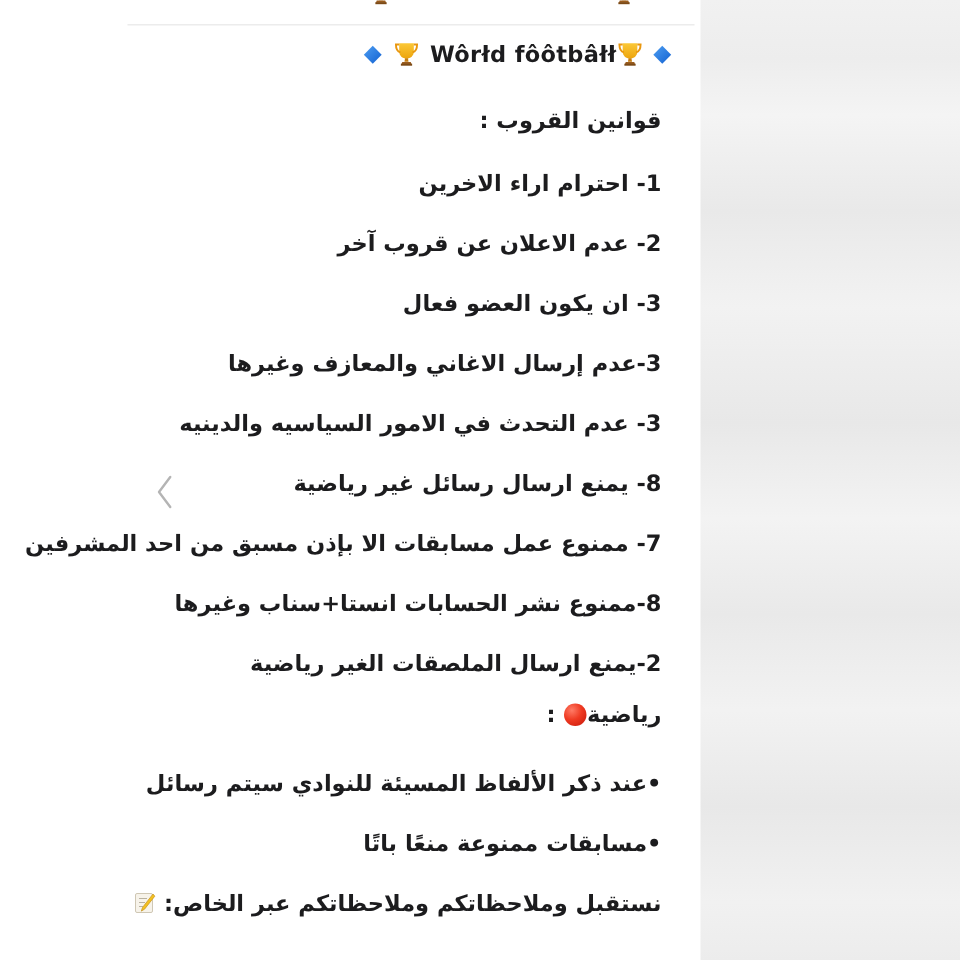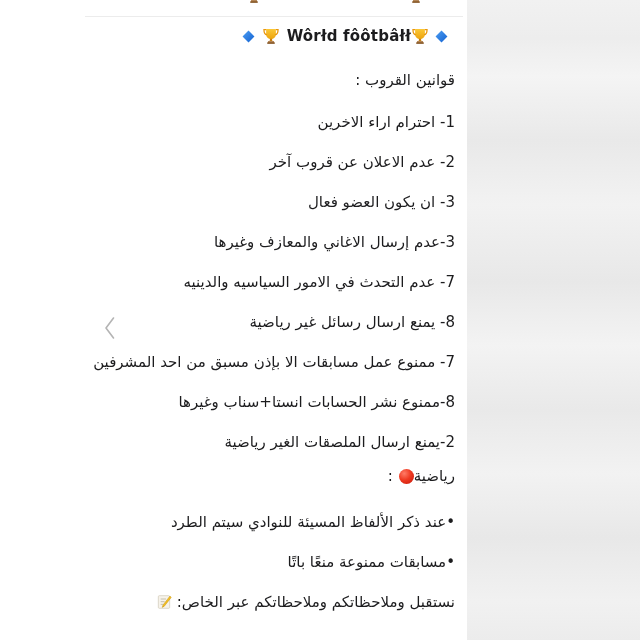--- a/index.html
+++ b/index.html
@@ -29,22 +29,22 @@
   .title-row{
     position:absolute;right:192px;top:24px;height:24px;
     display:flex;align-items:center;direction:ltr;
     font-size:15px;font-weight:bold;letter-spacing:.2px;white-space:nowrap;
   }
   .title-row .gap-r{margin-right:7px}
   .title-row .gap-l{margin-left:6px}
   .icon{display:inline-flex;align-items:center;justify-content:center;vertical-align:middle}
 
   .line{
-    position:absolute;right:185px;direction:rtl;text-align:right;
-    font-size:15px;font-weight:normal;line-height:20px;white-space:nowrap;
+    position:absolute;right:199px;direction:rtl;text-align:right;
+    font-size:15px;font-weight:bold;line-height:20px;white-space:nowrap;
   }
   .t-intro{top:70px}
   .t-r0{top:112px}.t-r1{top:152px}.t-r2{top:192px}
   .t-r3{top:232px}.t-r4{top:272px}.t-r5{top:312px}
   .t-r6{top:352px}.t-r7{top:392px}.t-r8{top:432px}
   .t-note{top:466px}
   .t-n0{top:512px}.t-n1{top:552px}
   .t-footer{top:592px}
 
   .red-circle{
@@ -128,31 +128,31 @@
       </svg>
   </span>
 </div>
 
 <div class="line t-intro">قوانين القروب :</div>
 
 <div class="line t-r0">1- احترام اراء الاخرين</div>
 <div class="line t-r1">2- عدم الاعلان عن قروب آخر</div>
 <div class="line t-r2">3- ان يكون العضو فعال</div>
 <div class="line t-r3">3-عدم إرسال الاغاني والمعازف وغيرها</div>
-<div class="line t-r4">7- عدم التحدث في الامور السياسيه والدينيه</div>
+<div class="line t-r4">3- عدم التحدث في الامور السياسيه والدينيه</div>
 <div class="line t-r5">8- يمنع ارسال رسائل غير رياضية</div>
 <div class="line t-r6">7- ممنوع عمل مسابقات الا بإذن مسبق من احد المشرفين</div>
 <div class="line t-r7">8-ممنوع نشر الحسابات انستا+سناب وغيرها</div>
 <div class="line t-r8">2-يمنع ارسال الملصقات الغير رياضية</div>
 
 <div class="line t-note">
   <span>رياضية</span><span class="red-circle"></span><span class="note-colon">:</span>
 </div>
 
-<div class="line t-n0">•عند ذكر الألفاظ المسيئة للنوادي سيتم الطرد</div>
+<div class="line t-n0">•عند ذكر الألفاظ المسيئة للنوادي سيتم رسائل</div>
 <div class="line t-n1">•مسابقات ممنوعة منعًا باتًا</div>
 
 <div class="line t-footer">
   <span>نستقبل وملاحظاتكم وملاحظاتكم عبر الخاص</span><span>:</span><span class="icon memo">
     <svg width="16" height="16" viewBox="0 0 24 24">
       <rect x="3.5" y="2.5" width="17" height="19" rx="1.5" fill="#f7f3ea" stroke="#cfc7b4" stroke-width="1"></rect>
       <path d="M7 7.5h8M7 11.5h6M7 15.5h4" stroke="#b9b2a0" stroke-width="1.2"></path>
       <path d="M21 3 10.5 16.5l-1.2 3.6 3.2-1.9L22.8 5.2z" fill="#f4c01e" stroke="#c9992a" stroke-width="0.8"></path>
     </svg>
   </span>

